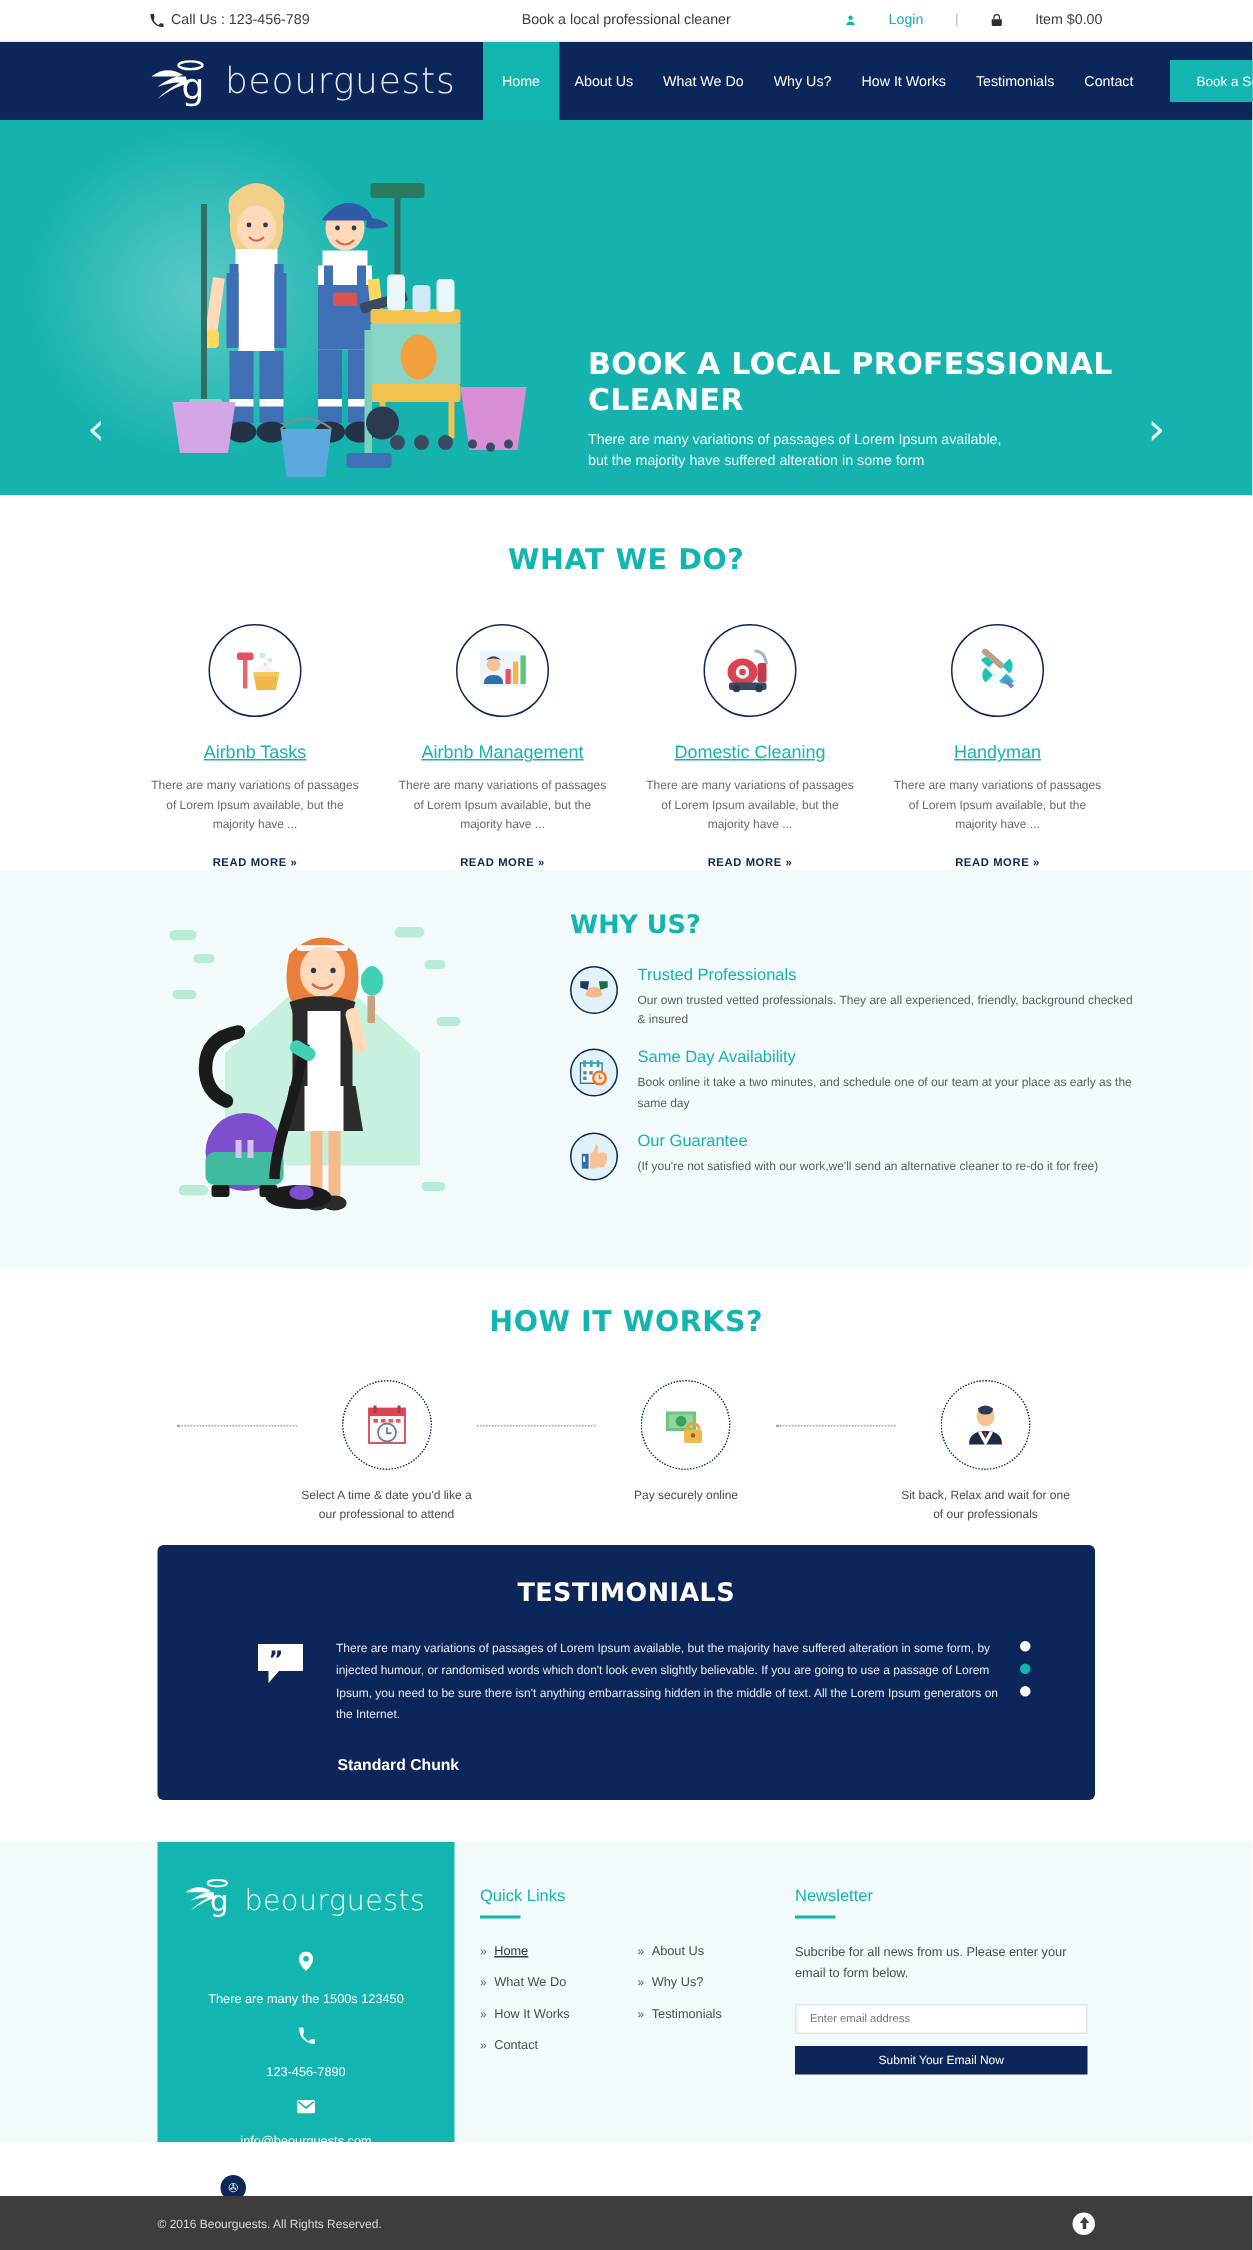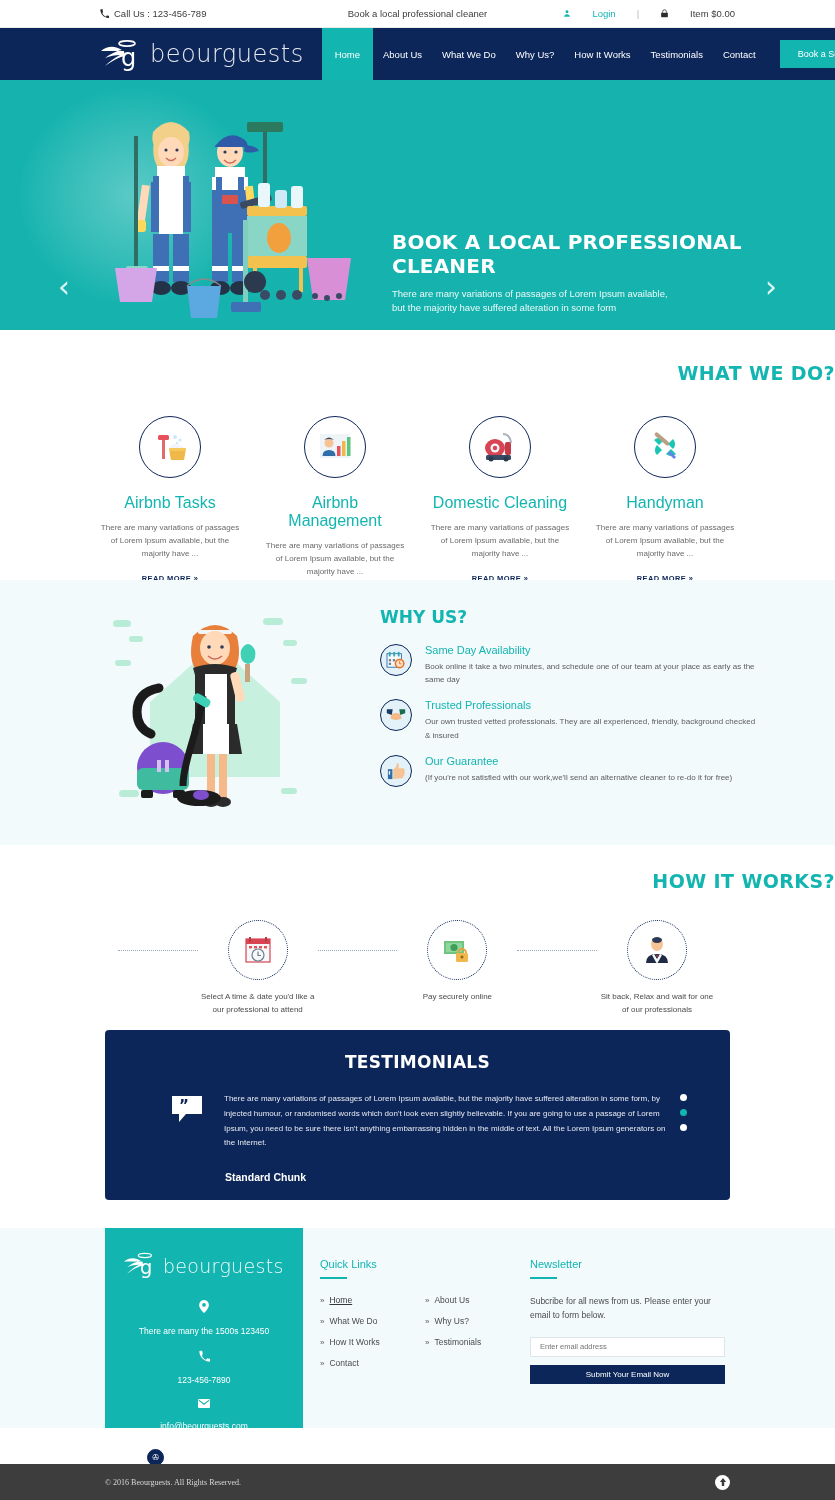--- a/index.html
+++ b/index.html
@@ -80,37 +80,37 @@
   .hero-sub { color: #eafaf9; font-size: 9.5px; line-height: 1.5; margin-bottom: 16px; }
   .hero-arrow {
     position: absolute; top: 192px; color: rgba(255,255,255,0.85);
     font-size: 30px; line-height: 1; font-family: "DejaVu Sans", sans-serif;
   }
   .hero-arrow.left { left: 58px; }
   .hero-arrow.right { right: 58px; }
 
   
   .sec-title {
-    text-align: right; color: #13b5b1; font-size: 19px; font-weight: bold;
+    text-align: center; color: #13b5b1; font-size: 19px; font-weight: bold;
     letter-spacing: 0.4px; font-family: "DejaVu Sans", sans-serif;
   }
 
   
   .whatwedo { background: #ffffff; padding-top: 32px; height: 250px; }
   .services {
     display: flex; justify-content: center; gap: 25px; margin-top: 32px;
     padding: 0 100px;
   }
   .service { width: 145px; text-align: center; }
   .svc-circle {
     width: 62px; height: 62px; border-radius: 50%;
     border: 1.5px solid #0d2659; margin: 0 auto 16px auto;
     display: flex; align-items: center; justify-content: center; background: #fff;
   }
-  .svc-name { color: #13b5b1; font-size: 16px; margin-bottom: 9px; }
+  .svc-name { color: #13b5b1; font-size: 12px; margin-bottom: 9px; text-decoration: underline; }
   .svc-desc { color: #6a6a6a; font-size: 8px; line-height: 1.65; }
   .svc-more {
     margin-top: 13px; color: #0d2659; font-size: 7.5px;
     font-weight: bold; letter-spacing: 0.4px;
   }
 
   
   .whyus { background: #f2fafc; height: 265px; position: relative; }
   .whyus-art { position: absolute; left: 95px; top: 12px; width: 240px; height: 240px; }
   .whyus-right { position: absolute; left: 380px; top: 27px; width: 380px; }
@@ -205,21 +205,21 @@
     width: 195px; height: 19px; background: #0d2659; color: #ffffff;
     border: none; font-size: 8px; margin-top: 8px; font-family: "Liberation Sans", sans-serif;
   }
 
   
   .copy {
     position: absolute; left: 0; bottom: 0; width: 835px; height: 36px;
     background: #3d3d3d; display: flex; align-items: center;
     padding: 0 105px; justify-content: space-between;
   }
-  .copy-text { color: #d9d9d9; font-size: 8px; font-family: Liberation Serif, serif; }
+  .copy-text { color: #d9d9d9; font-size: 8px; }
   .to-top {
     width: 15px; height: 15px; border-radius: 50%; background: #ffffff;
     display: flex; align-items: center; justify-content: center;
     color: #3d3d3d; font-size: 9px;
   }
 </style>
 </head>
 <body>
 
 <div class="page">
@@ -502,50 +502,50 @@
         <ellipse cx="104" cy="206" rx="22" ry="8" fill="#1b1b1b"></ellipse>
         <ellipse cx="106" cy="203" rx="8" ry="5" fill="#7d4fcf"></ellipse>
       </svg>
     </div>
 
     <div class="whyus-right">
       <div class="whyus-title">WHY US?</div>
 
       <div class="why-row">
         <div class="why-icon">
+          <svg width="20" height="16" viewBox="0 0 24 18">
+            <path d="M1 2 h7 l-1 7 l-6-2z" fill="#1b3a63"></path>
+            <path d="M23 2 h-7 l1 7 l6-2z" fill="#1c6b4a"></path>
+            <path d="M7 8 q5-3 10 0 l2 5 q-7 4-14 0z" fill="#f5b98a"></path>
+          </svg>
+        </div>
+        <div>
+          <div class="why-head">Trusted Professionals</div>
+          <div class="why-body">Our own trusted vetted professionals. They are all experienced, friendly, background checked &amp; insured</div>
+        </div>
+      </div>
+
+      <div class="why-row">
+        <div class="why-icon">
           <svg width="20" height="18" viewBox="0 0 22 20">
             <rect x="1" y="3" width="16" height="15" fill="#f3f8fb" stroke="#2f6ea8" stroke-width="1"></rect>
             <rect x="3" y="1" width="2" height="5" fill="#2fa8b5"></rect>
             <rect x="8" y="1" width="2" height="5" fill="#2fa8b5"></rect>
             <rect x="13" y="1" width="2" height="5" fill="#2fa8b5"></rect>
             <rect x="3" y="9" width="2.5" height="2.5" fill="#6c7f92"></rect>
             <rect x="7.5" y="9" width="2.5" height="2.5" fill="#6c7f92"></rect>
             <rect x="3" y="13" width="2.5" height="2.5" fill="#6c7f92"></rect>
             <circle cx="15" cy="14" r="5.5" fill="#f2731f"></circle>
             <circle cx="15" cy="14" r="3.8" fill="#fde3cf"></circle>
             <path d="M15 11.5 v2.8 h2" stroke="#f2731f" stroke-width="1.1" fill="none"></path>
           </svg>
         </div>
         <div>
           <div class="why-head">Same Day Availability</div>
           <div class="why-body">Book online it take a two minutes, and schedule one of our team at your place as early as the same day</div>
-        </div>
-      </div>
-
-      <div class="why-row">
-        <div class="why-icon">
-          <svg width="20" height="16" viewBox="0 0 24 18">
-            <path d="M1 2 h7 l-1 7 l-6-2z" fill="#1b3a63"></path>
-            <path d="M23 2 h-7 l1 7 l6-2z" fill="#1c6b4a"></path>
-            <path d="M7 8 q5-3 10 0 l2 5 q-7 4-14 0z" fill="#f5b98a"></path>
-          </svg>
-        </div>
-        <div>
-          <div class="why-head">Trusted Professionals</div>
-          <div class="why-body">Our own trusted vetted professionals. They are all experienced, friendly, background checked &amp; insured</div>
         </div>
       </div>
 
       <div class="why-row">
         <div class="why-icon">
           <svg width="18" height="18" viewBox="0 0 20 20">
             <rect x="1" y="8" width="5" height="11" fill="#2f6ea8"></rect>
             <rect x="2" y="10" width="1.5" height="4" fill="#f3f8fb"></rect>
             <path d="M7 19 V8 q4-2 4-7 q3 0 2 6 h5 q2 0 1.5 3 q1 2-0.5 3 q1 2-1 3 q0.5 2-2 2z" fill="#f5c396"></path>
           </svg>

